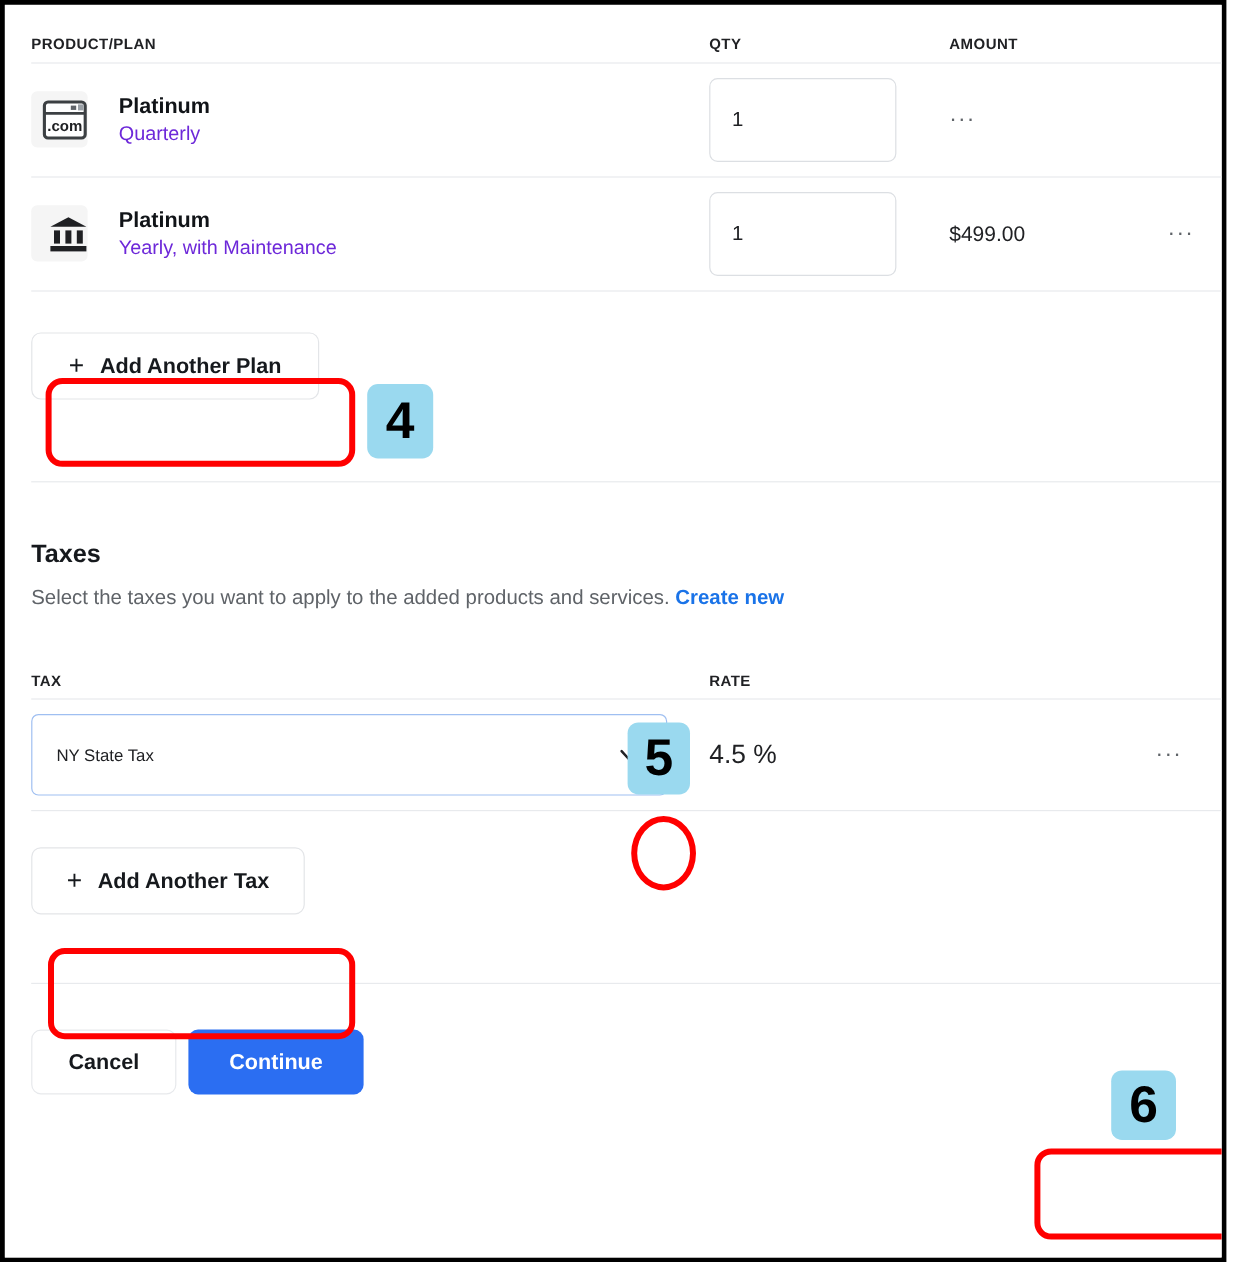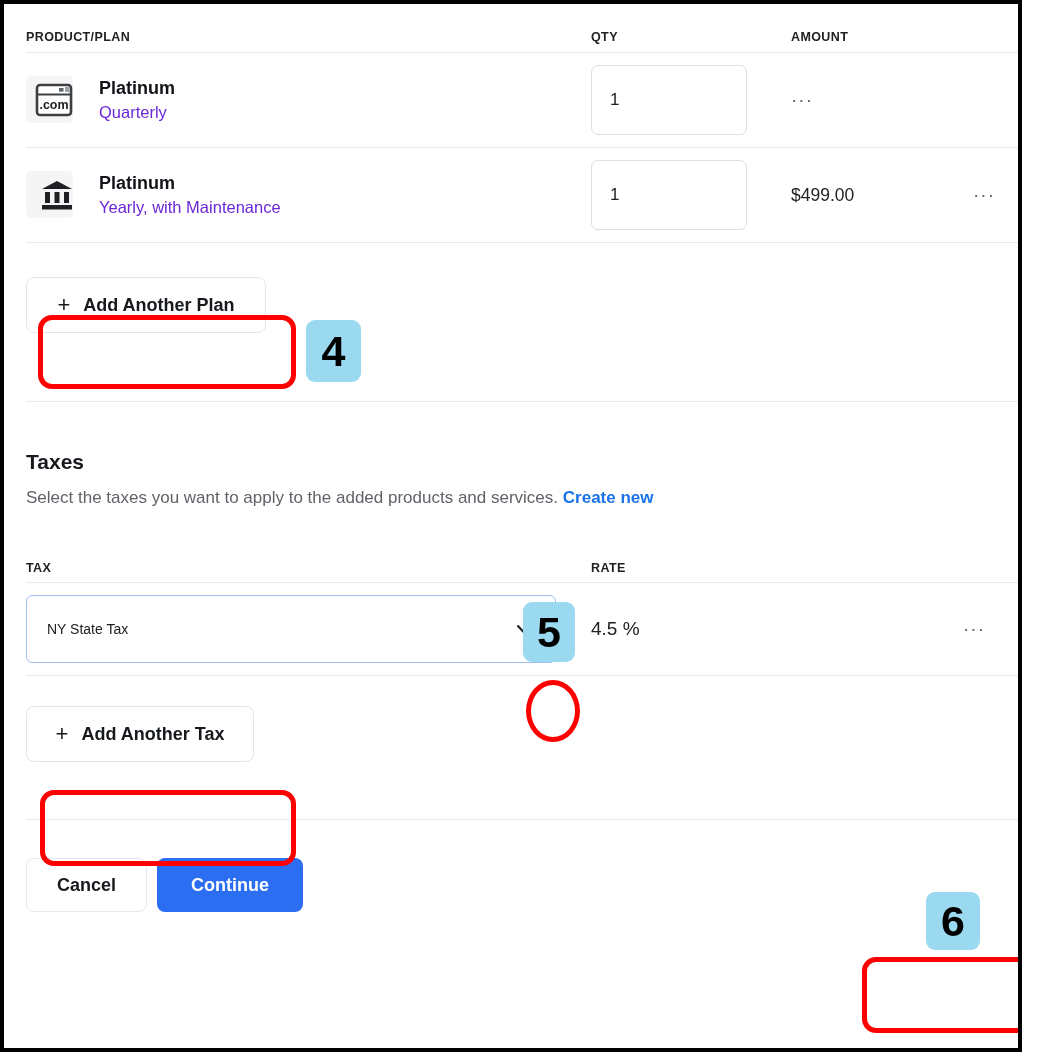--- a/index.html
+++ b/index.html
@@ -212,21 +212,21 @@
   .chev {
     position: absolute;
     right: 22px;
     top: 50%;
     transform: translateY(-50%);
     width: 20px; height: 20px;
     cursor: pointer;
   }
 
   .rate-val {
-    font-size: 19px;
+    font-size: 22px;
     color: #202124;
   }
 
   
   .footer {
     display: flex;
     justify-content: flex-start;
     align-items: center;
     gap: 10px;
   }

